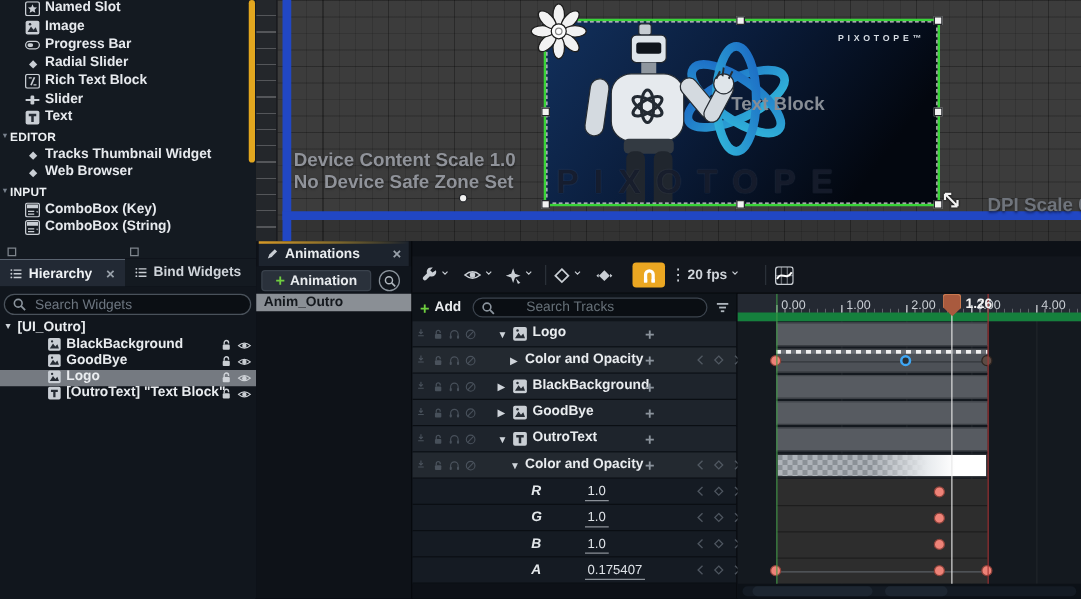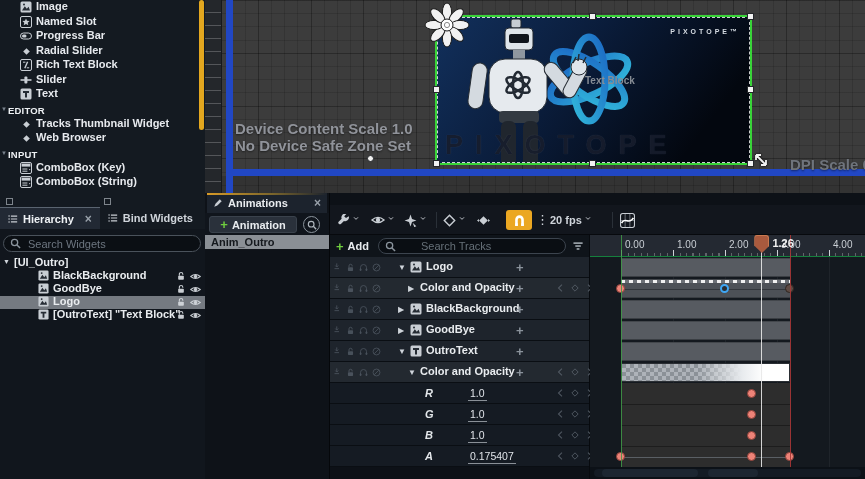--- a/index.html
+++ b/index.html
@@ -44,21 +44,21 @@
     background-image:repeating-linear-gradient(to bottom,transparent 0 12px,rgba(255,255,255,.22) 12px 13px);}
   #guide-v{position:absolute;left:21px;top:0;width:7px;height:100%;background:#2147c4;}
   #guide-h{position:absolute;left:21px;top:169px;right:0;height:7px;background:#2147c4;}
   #vshade{position:absolute;left:17px;top:176px;right:0;bottom:0;background:rgba(0,0,0,.14);}
   .v-overlay{position:absolute;left:30px;font-size:15px;font-weight:700;color:#90939a;text-shadow:0 1px 2px rgba(0,0,0,.45);white-space:nowrap;z-index:4;}
   #dpi-text{position:absolute;left:585px;top:156px;font-size:15px;font-weight:700;color:#6f747c;text-shadow:0 1px 2px rgba(0,0,0,.45);white-space:nowrap;z-index:4;}
   #vwidget{position:absolute;left:230px;top:15px;width:317px;height:150px;border:2px solid #38d438;z-index:3;}
   #vwidget .dash{position:absolute;inset:0;border:1px dashed rgba(240,240,240,.85);pointer-events:none;z-index:2;}
   .handle{position:absolute;width:7px;height:7px;background:#f2f2f2;border:1px solid #24262a;z-index:5;}
   #w-brand{position:absolute;right:10px;top:11px;font-size:7px;letter-spacing:3px;color:#d6dce3;font-weight:700;}
-  #w-textblock{position:absolute;left:148px;top:58px;font-size:10px;font-weight:700;color:#878d95;}
+  #w-textblock{position:absolute;left:148px;top:58px;font-size:15px;font-weight:700;color:#878d95;}
   #w-watermark{position:absolute;left:8px;bottom:2px;font-size:27px;font-weight:700;letter-spacing:12px;color:rgba(16,22,38,.85);text-shadow:0 0 1px rgba(150,160,180,.3);white-space:nowrap;}
   #anchor-medallion{position:absolute;left:219px;top:1px;z-index:6;}
   #resize-arrow{position:absolute;left:548px;top:152px;z-index:6;}
   #pivot-dot{position:absolute;left:162px;top:155px;width:7px;height:7px;border-radius:50%;background:#f2f2f2;border:1px solid #24262a;z-index:5;}
   
   #anim-panel{position:absolute;left:205px;top:193px;width:125px;height:286px;background:#0e1218;border-right:1px solid #05070a;}
   #anim-tab{position:absolute;left:2px;top:0;width:120px;height:20px;background:#1c232d;display:flex;align-items:center;gap:5px;padding:0 6px;font-weight:700;color:#e9ecef;}
   #anim-tab::before{content:"";position:absolute;left:0;top:0;width:100%;height:2px;background:linear-gradient(90deg,#d79a27,#7a652c 55%,transparent);}
   #anim-tab .tclose{margin-left:auto;color:#99a1aa;font-size:12px;}
   #anim-toolbar{position:absolute;left:0;top:20px;width:100%;height:22px;background:#10151c;}
@@ -91,21 +91,21 @@
   .t-cluster{position:absolute;left:3px;top:6px;display:flex;gap:4px;opacity:.55;}
   .t-exp{position:absolute;top:6px;font-size:8px;color:#cfd4da;}
   .t-ico{position:absolute;top:4px;}
   .t-lbl{position:absolute;top:3px;color:#e9ecef;font-weight:600;white-space:nowrap;}
   .t-plus{position:absolute;left:186px;top:3px;color:#8b939c;font-size:13px;font-weight:600;}
   .t-nav{position:absolute;left:226px;top:5px;display:flex;gap:4px;opacity:.8;}
   .ch-lbl{position:absolute;left:95px;top:4px;color:#e3e7ea;font-weight:700;font-style:italic;}
   .ch-val{position:absolute;left:138px;top:4px;color:#dfe3e8;font-size:10.5px;border-bottom:1px solid #8a9097;padding:0 2px 1px;}
   
   #seq-right{position:absolute;left:260px;top:42px;width:275px;height:244px;background:#14191f;overflow:hidden;}
-  #ruler{position:absolute;left:0;top:0;width:100%;height:22px;background:#242932;border-bottom:1px solid #15803d;}
+  #ruler{position:absolute;left:0;top:0;width:100%;height:22px;background:#242932;border-bottom:7px solid #15803d;}
   #ruler .minor{position:absolute;left:31px;right:0;bottom:0;height:3px;background:repeating-linear-gradient(to right,rgba(255,255,255,.28) 0 1px,transparent 1px 6.5px);}
   .r-tick{position:absolute;bottom:0;width:1px;height:6px;background:#cfd3d8;}
   .r-lbl{position:absolute;top:4px;font-size:10px;color:#c9ced4;}
   #lanes{position:absolute;left:0;top:22px;width:100%;height:210px;}
   .lane-grid{position:absolute;top:0;bottom:0;width:1px;background:rgba(255,255,255,.05);}
   .lane-bar{position:absolute;height:19px;background:#575b61;border-top:1px solid #43474c;border-bottom:1px solid #3a3e43;}
   .lane-bar.keysbar{background:#4d5157;}
   .dash-strip{position:absolute;left:0;top:0;width:100%;height:3px;background:repeating-linear-gradient(90deg,#f0f0f0 0 4px,#6d7177 4px 8px);}
   .mid-line{position:absolute;left:0;right:0;top:9px;height:1px;background:#33373c;}
   .kf{position:absolute;border-radius:50%;}
@@ -131,35 +131,35 @@
 </head>
 <body>
 
 <div id="stage">
 
   <section id="palette">
     <div id="palette-list">
         <div class="p-item">
           <span class="p-ico">
             <svg width="12" height="12" viewBox="0 0 12 12">
+              <rect x="0.5" y="0.5" width="11" height="11" rx="1.5" fill="none" stroke="#c9ced4"></rect>
+              <path d="M6 2.4 L7 4.8 L9.6 5 L7.7 6.7 L8.3 9.2 L6 7.9 L3.7 9.2 L4.3 6.7 L2.4 5 L5 4.8 Z" fill="#c9ced4"></path>
+            </svg>
+          </span>
+          <span class="p-lbl">Named Slot</span>
+        </div>
+        <div class="p-item">
+          <span class="p-ico">
+            <svg width="12" height="12" viewBox="0 0 12 12">
               <rect x="0.5" y="0.5" width="11" height="11" rx="1.5" fill="#c9ced4"></rect>
               <path d="M2 9.5 L4.8 5.2 L6.8 7.8 L8.6 5.8 L10 9.5 Z" fill="#262c34"></path>
               <circle cx="4" cy="3.4" r="1" fill="#262c34"></circle>
             </svg>
           </span>
           <span class="p-lbl">Image</span>
-        </div>
-        <div class="p-item">
-          <span class="p-ico">
-            <svg width="12" height="12" viewBox="0 0 12 12">
-              <rect x="0.5" y="0.5" width="11" height="11" rx="1.5" fill="none" stroke="#c9ced4"></rect>
-              <path d="M6 2.4 L7 4.8 L9.6 5 L7.7 6.7 L8.3 9.2 L6 7.9 L3.7 9.2 L4.3 6.7 L2.4 5 L5 4.8 Z" fill="#c9ced4"></path>
-            </svg>
-          </span>
-          <span class="p-lbl">Named Slot</span>
         </div>
         <div class="p-item">
           <span class="p-ico">
             <svg width="12" height="12" viewBox="0 0 12 12">
               <rect x="0.5" y="3" width="11" height="6" rx="3" fill="none" stroke="#c9ced4"></rect>
               <rect x="2" y="4.5" width="4.5" height="3" rx="1.5" fill="#c9ced4"></rect>
             </svg>
           </span>
           <span class="p-lbl">Progress Bar</span>
         </div>

